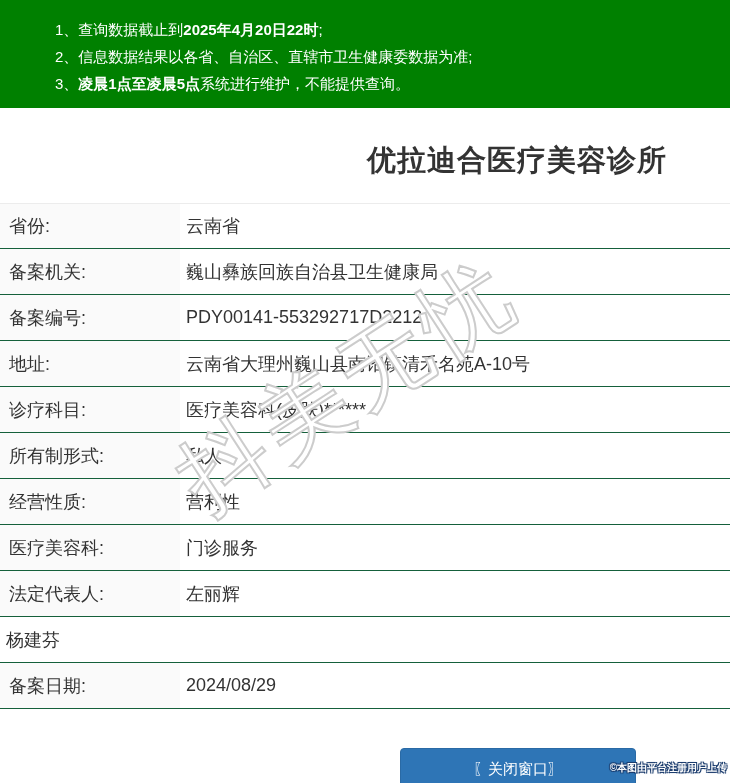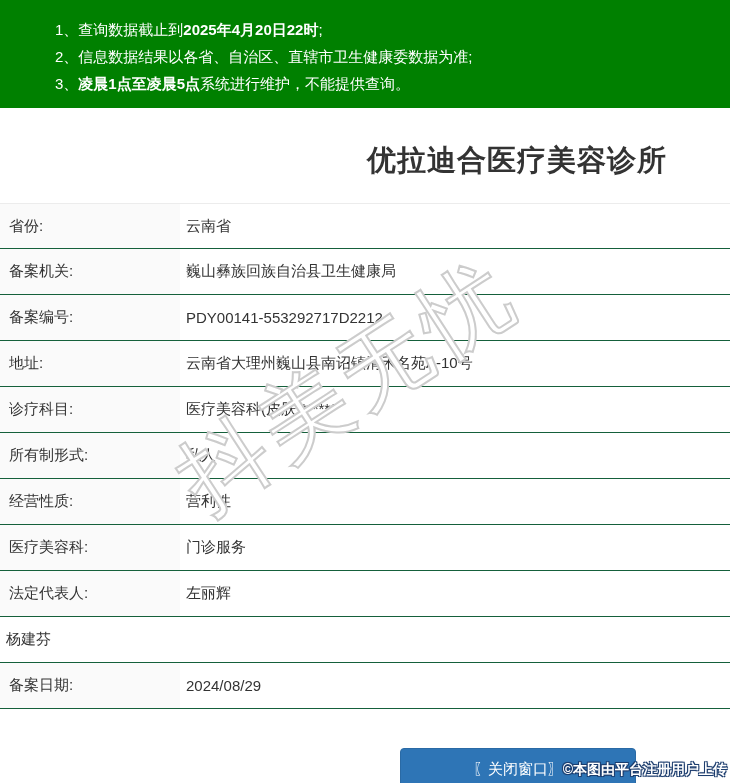--- a/index.html
+++ b/index.html
@@ -45,21 +45,21 @@
   
   .table{
     margin-top:22px;
     width:730px;
   }
   .row{
     display:flex;
     height:46px;
     border-bottom:1px solid var(--row-border);
     align-items:center;
-    font-size:15px;
+    font-size:18px;
     color:var(--text);
   }
   .row:first-child{border-top:1px solid #ececec;}
   .cell.label{
     width:180px;
     height:100%;
     background:var(--label-bg);
     display:flex;
     align-items:center;
     padding-left:9px;
@@ -101,21 +101,21 @@
     border-radius:4px;
     font-size:15px;
     font-family:inherit;
     cursor:pointer;
     z-index:6;
   }
   .wm-copyright{
     position:absolute;
     right:3px;
     top:761px;
-    font-size:14px;
+    font-size:10px;
     font-weight:bold;
     color:#ffffff;
     text-shadow:
       -1px -1px 0 var(--copyright-outline),
        1px -1px 0 var(--copyright-outline),
       -1px  1px 0 var(--copyright-outline),
        1px  1px 0 var(--copyright-outline),
        0 0 2px var(--copyright-outline);
     z-index:7;
     white-space:nowrap;

